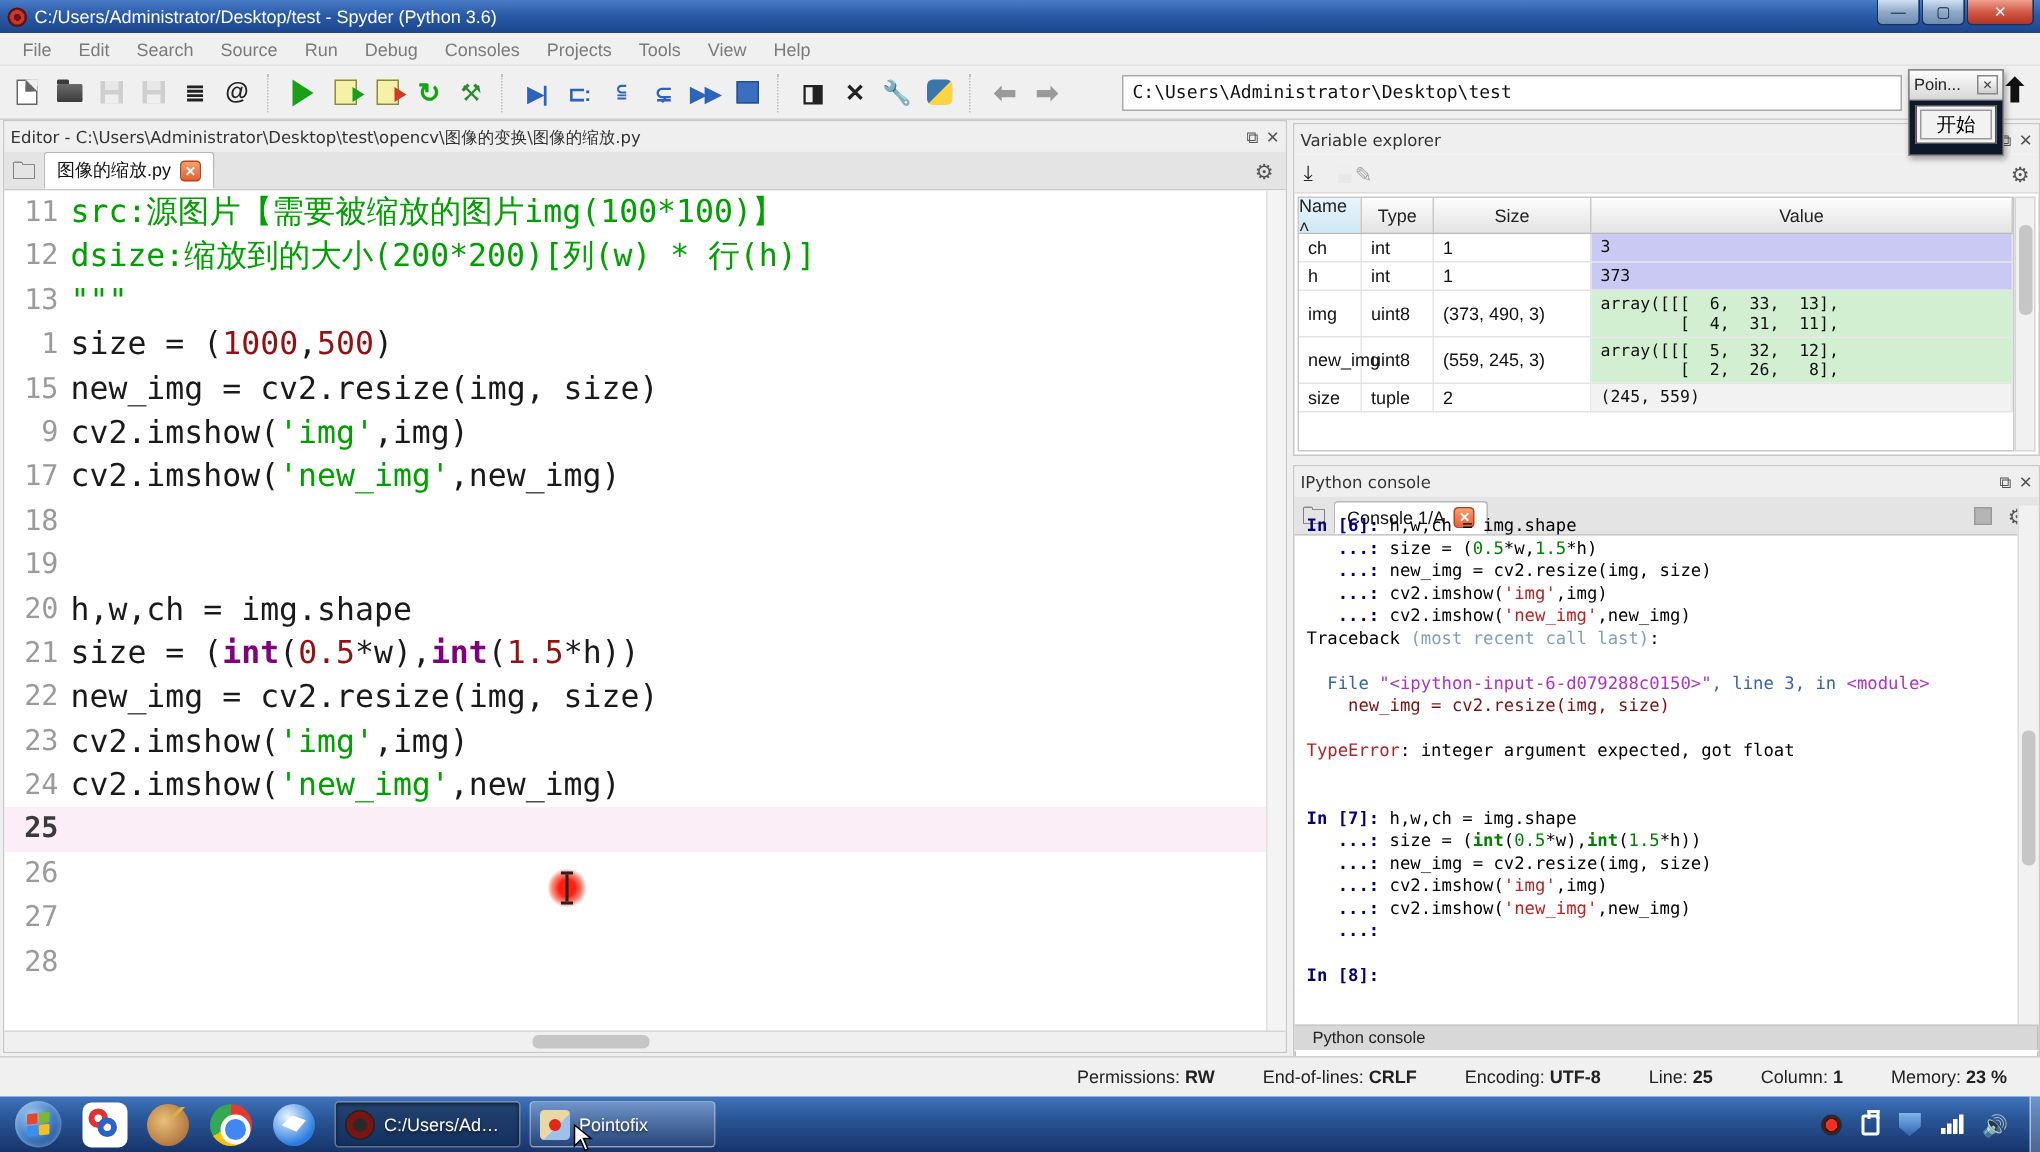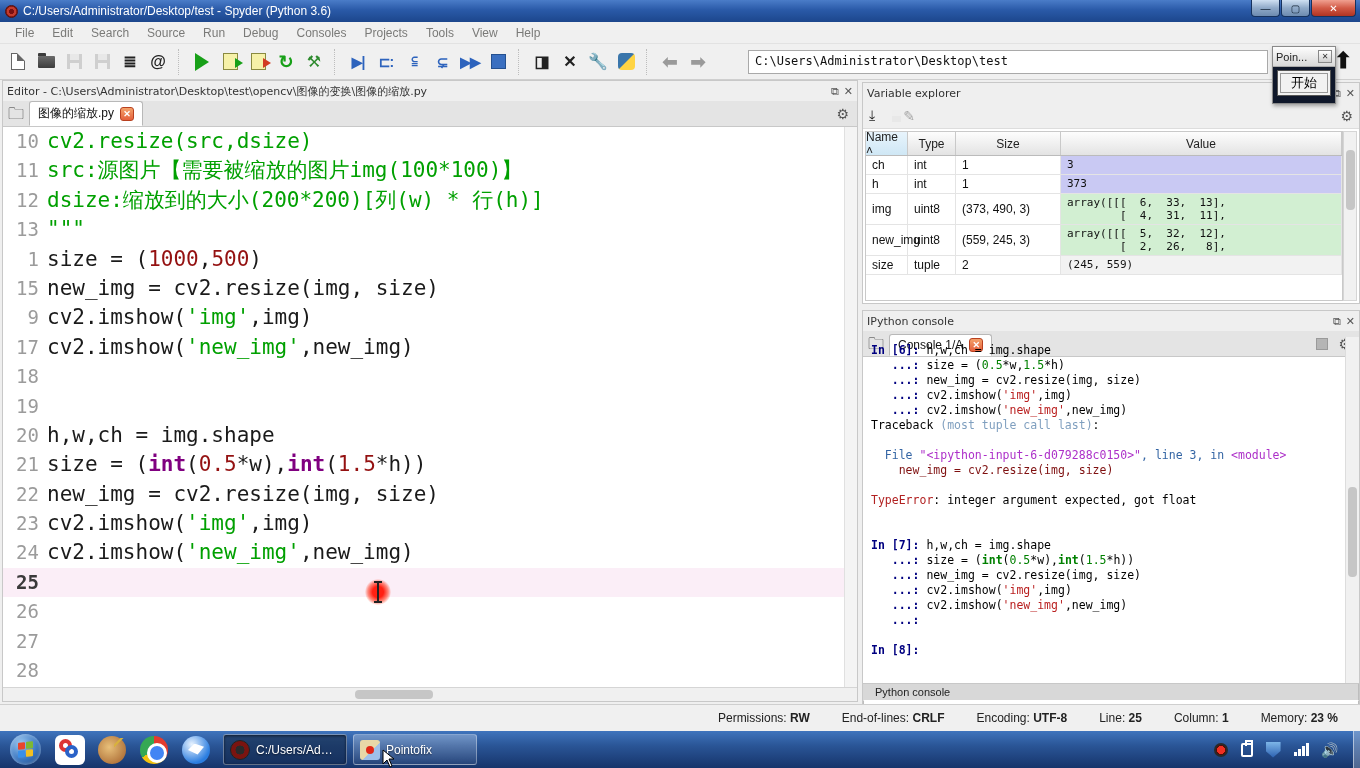--- a/index.html
+++ b/index.html
@@ -279,21 +279,20 @@
     <span class="browse-btn">🗀</span>
     <span class="tab-active">
       <span>图像的缩放.py</span>
       <span class="closex">✕</span>
     </span>
     <span class="spacer" style="flex:1"></span>
     <span class="gearg" style="padding:0 8px 4px 0">⚙</span>
   </div>
   <div id="code-area">
     <div id="code-lines">
-        <div class="code-line"><span class="ln">10</span><span class="lc"><span class="tk-d">cv2.resize(src,dsize)</span></span></div>
         <div class="code-line"><span class="ln">11</span><span class="lc"><span class="tk-d">src:源图片【需要被缩放的图片img(100*100)】</span></span></div>
         <div class="code-line"><span class="ln">12</span><span class="lc"><span class="tk-d">dsize:缩放到的大小(200*200)[列(w) * 行(h)]</span></span></div>
         <div class="code-line"><span class="ln">13</span><span class="lc"><span class="tk-d">"""</span></span></div>
         <div class="code-line"><span class="ln">1</span><span class="lc"><span class="tk-t">size = (</span><span class="tk-n">1000</span><span class="tk-t">,</span><span class="tk-n">500</span><span class="tk-t">)</span></span></div>
         <div class="code-line"><span class="ln">15</span><span class="lc"><span class="tk-t">new_img = cv2.resize(img, size)</span></span></div>
         <div class="code-line"><span class="ln">9</span><span class="lc"><span class="tk-t">cv2.imshow(</span><span class="tk-s">'img'</span><span class="tk-t">,img)</span></span></div>
         <div class="code-line"><span class="ln">17</span><span class="lc"><span class="tk-t">cv2.imshow(</span><span class="tk-s">'new_img'</span><span class="tk-t">,new_img)</span></span></div>
         <div class="code-line"><span class="ln">18</span><span class="lc"></span></div>
         <div class="code-line"><span class="ln">19</span><span class="lc"></span></div>
         <div class="code-line"><span class="ln">20</span><span class="lc"><span class="tk-t">h,w,ch = img.shape</span></span></div>
@@ -394,21 +393,21 @@
       <span class="stopgray"></span>
       <span class="gearg">⚙</span>
     </span>
   </div>
   <div id="console-content">
       <div class="con-line"><span class="c-p">In [6]: </span><span class="c-t">h,w,ch = img.shape</span></div>
       <div class="con-line"><span class="c-p">   ...: </span><span class="c-t">size = (</span><span class="c-n">0.5</span><span class="c-t">*w,</span><span class="c-n">1.5</span><span class="c-t">*h)</span></div>
       <div class="con-line"><span class="c-p">   ...: </span><span class="c-t">new_img = cv2.resize(img, size)</span></div>
       <div class="con-line"><span class="c-p">   ...: </span><span class="c-t">cv2.imshow(</span><span class="c-s">'img'</span><span class="c-t">,img)</span></div>
       <div class="con-line"><span class="c-p">   ...: </span><span class="c-t">cv2.imshow(</span><span class="c-s">'new_img'</span><span class="c-t">,new_img)</span></div>
-      <div class="con-line"><span class="c-t">Traceback </span><span class="c-tb">(most tuple call last)</span><span class="c-t">:</span></div>
+      <div class="con-line"><span class="c-t">Traceback </span><span class="c-tb">(most recent call last)</span><span class="c-t">:</span></div>
       <div class="con-line">&nbsp;</div>
       <div class="con-line"><span class="c-f">  File </span><span class="c-fp">"&lt;ipython-input-6-d079288c0150&gt;"</span><span class="c-f">, line 3, in </span><span class="c-fp">&lt;module&gt;</span></div>
       <div class="con-line"><span class="c-ec">    new_img = cv2.resize(img, size)</span></div>
       <div class="con-line">&nbsp;</div>
       <div class="con-line"><span class="c-et">TypeError</span><span class="c-t">: integer argument expected, got float</span></div>
       <div class="con-line">&nbsp;</div>
       <div class="con-line">&nbsp;</div>
       <div class="con-line"><span class="c-p">In [7]: </span><span class="c-t">h,w,ch = img.shape</span></div>
       <div class="con-line"><span class="c-p">   ...: </span><span class="c-t">size = (</span><span class="c-k">int</span><span class="c-t">(</span><span class="c-n">0.5</span><span class="c-t">*w),</span><span class="c-k">int</span><span class="c-t">(</span><span class="c-n">1.5</span><span class="c-t">*h))</span></div>
       <div class="con-line"><span class="c-p">   ...: </span><span class="c-t">new_img = cv2.resize(img, size)</span></div>

